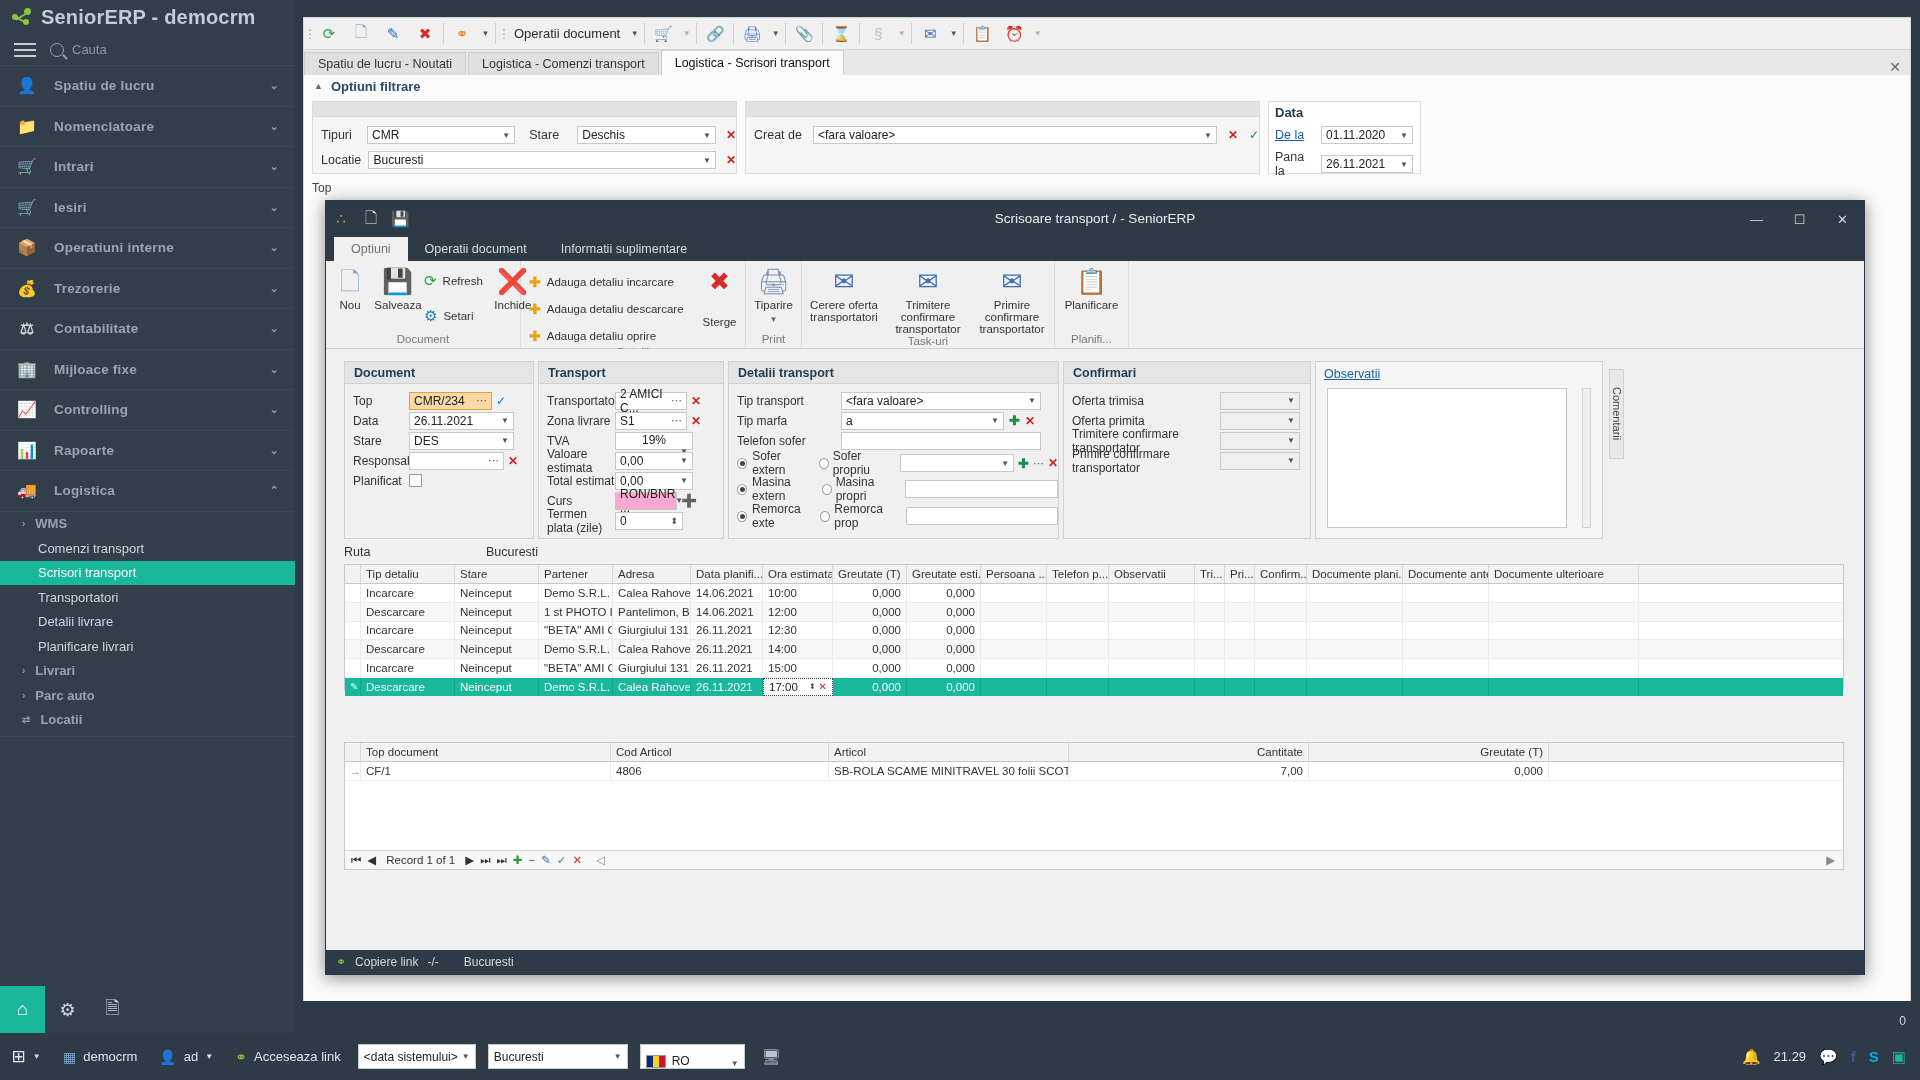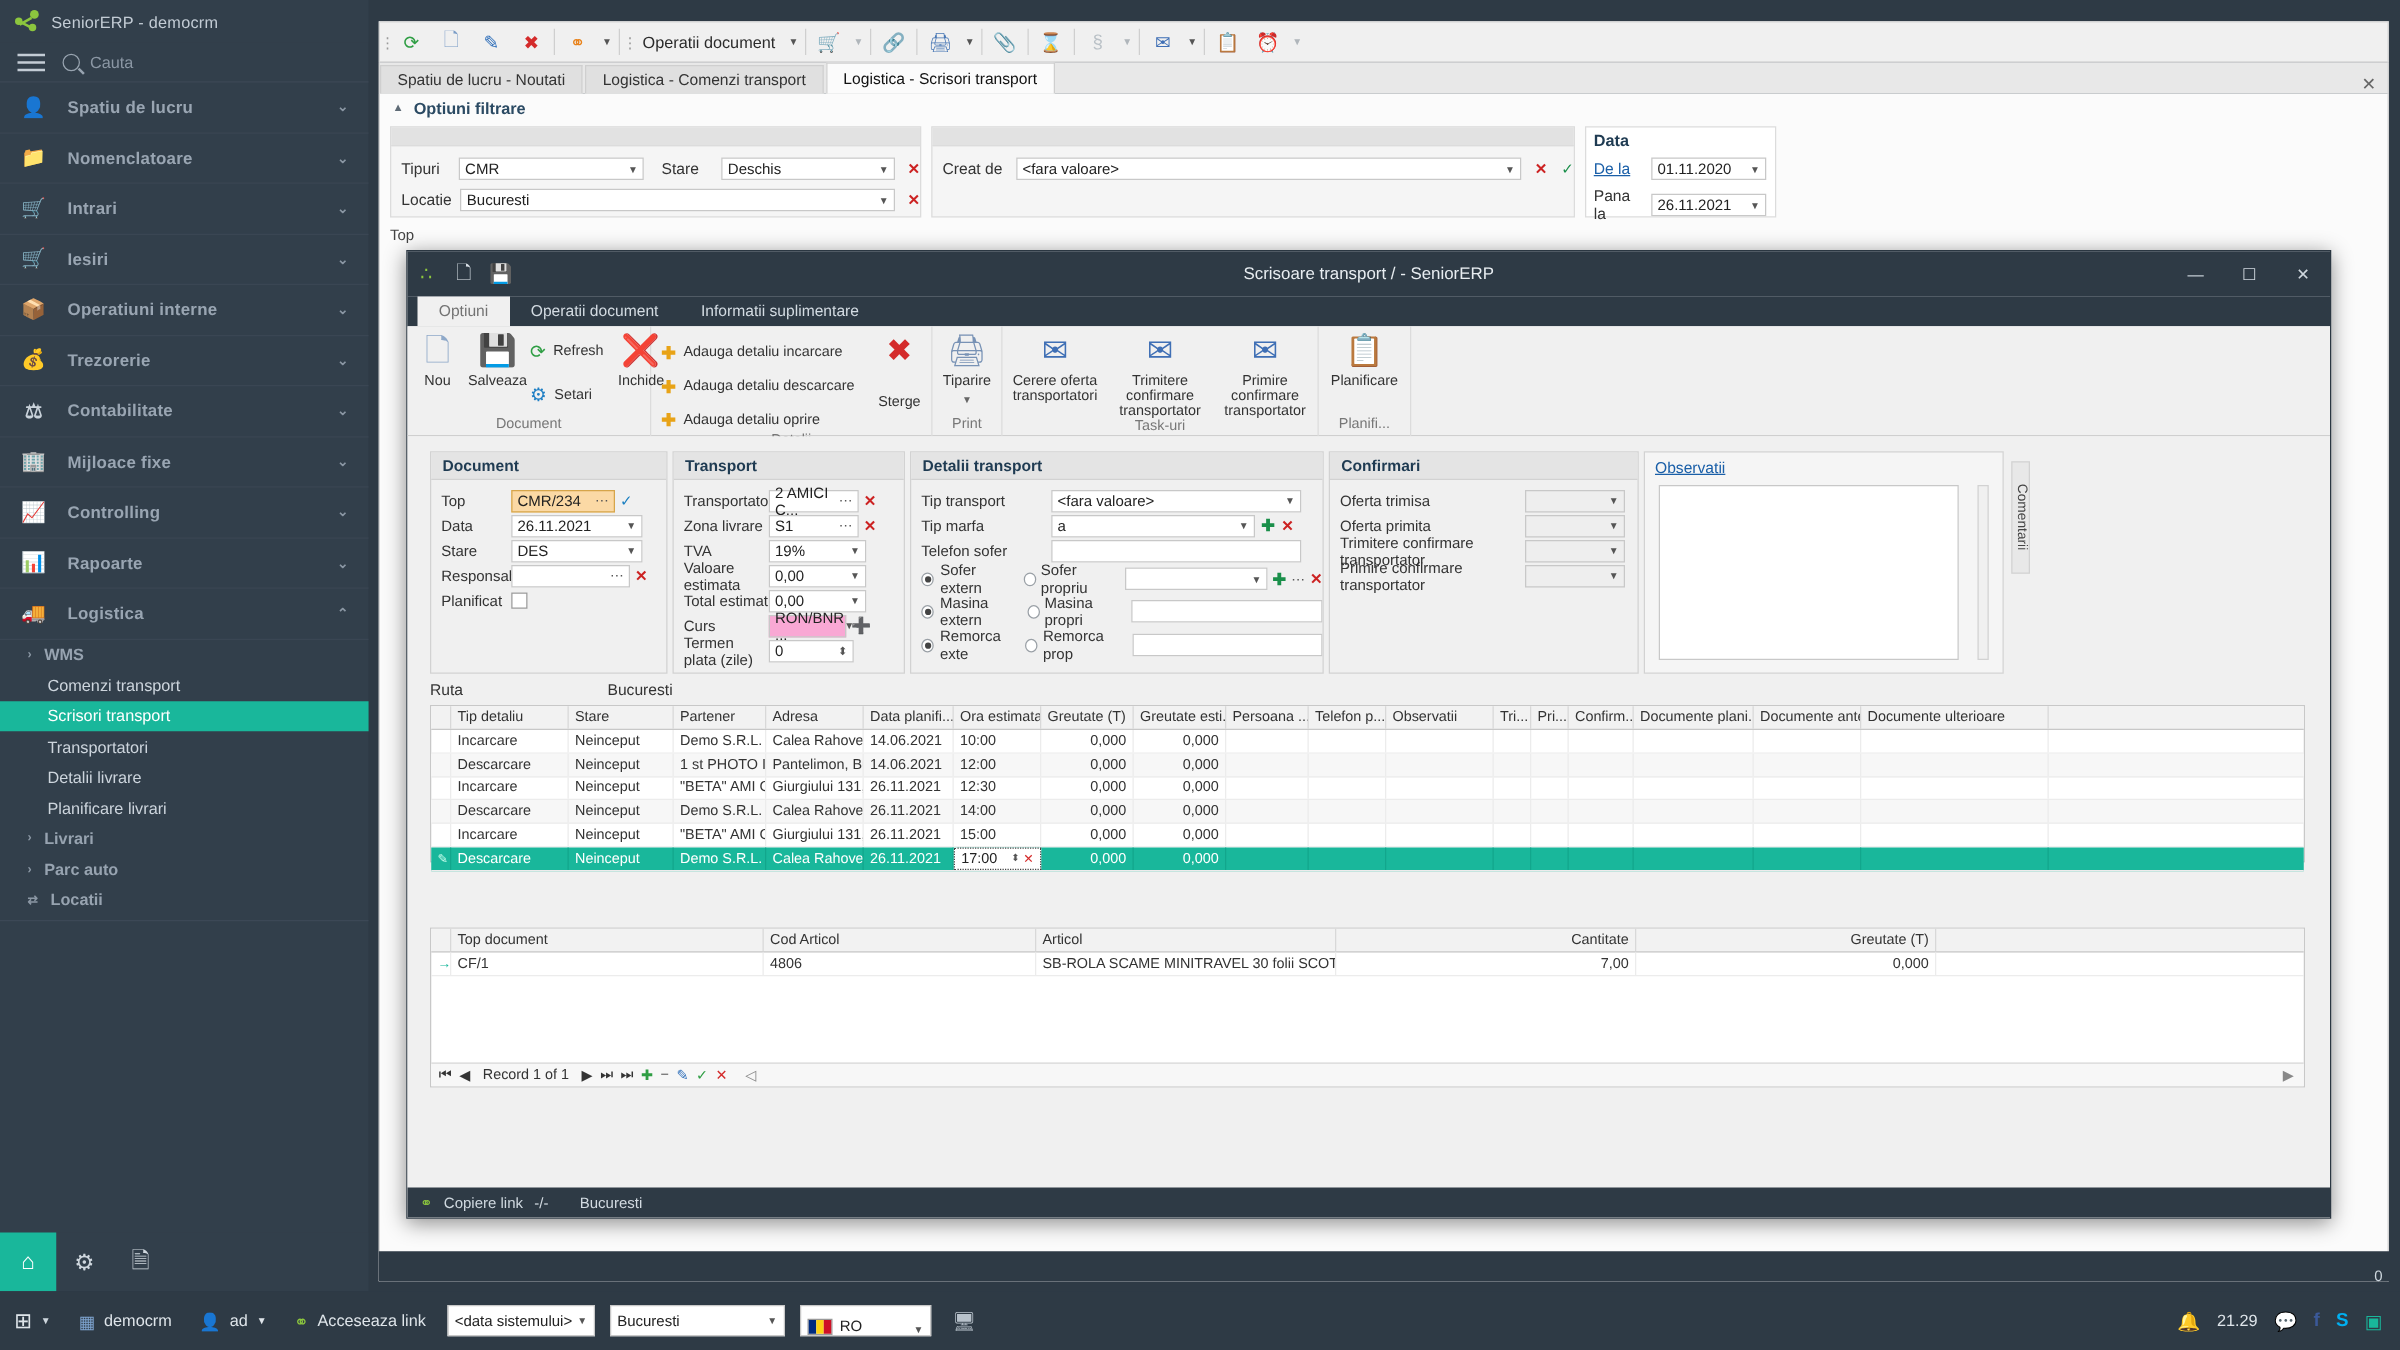--- a/index.html
+++ b/index.html
@@ -14,21 +14,21 @@
 
   
   .sidebar {
     position:absolute; left:0; top:0; width:295px; height:1033px;
     background:#323f4b; color:#aeb8c2;
   }
   .side-brand {
     height:34px; display:flex; align-items:center; padding-left:12px; gap:9px;
     background:#323f4b;
   }
-  .side-brand-txt { color:#c3ccd5; font-size:13px; font-weight:normal; letter-spacing:.2px;}
+  .side-brand-txt { color:#c3ccd5; font-size:20px; font-weight:bold; letter-spacing:.2px;}
   .logo-ico { width:20px; height:18px; position:relative; }
   .logo-ico i { position:absolute; background:#8cc63e; border-radius:50%; }
   .logo-ico i:nth-child(1){ width:7px;height:7px; left:12px; top:0;}
   .logo-ico i:nth-child(2){ width:6px;height:6px; left:0; top:6px;}
   .logo-ico i:nth-child(3){ width:6px;height:6px; left:11px; top:11px;}
   .logo-ico b { position:absolute; background:#8cc63e; height:2px; }
   .logo-ico b:nth-of-type(1){ width:11px; left:3px; top:8px; transform:rotate(-30deg);}
   .logo-ico b:nth-of-type(2){ width:10px; left:4px; top:11px; transform:rotate(28deg);}
 
   .side-search {
@@ -649,21 +649,21 @@
             <div class="row">
               <span class="rl2" style="width:68px;">Zona livrare</span>
               <span class="inp" style="width:72px;background:#fff;">
                 <span>S1</span>
                 <span class="cc" style="font-size:11px;">⋯</span>
               </span>
               <span class="xred" style="margin-left:4px;">✕</span>
             </div>
             <div class="row">
               <span class="rl2" style="width:68px;">TVA</span>
-              <span class="inp" style="width:78px;background:#fff;">
+              <span class="inp" style="width:78px;background:#fff;flex-direction:column;">
                 <span>19%</span>
                 <span class="cc">▼</span>
               </span>
             </div>
             <div class="row">
               <span class="rl2" style="width:68px;">Valoare estimata</span>
               <span class="inp num" style="width:78px;background:#fff;justify-content:flex-end;">
                 <span>0,00</span>
                 <span class="cc">▼</span>
               </span>

